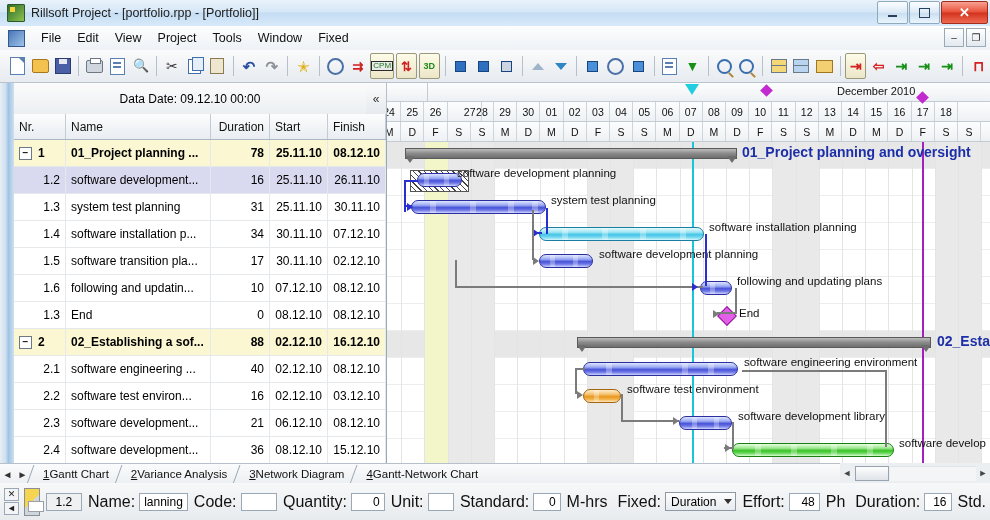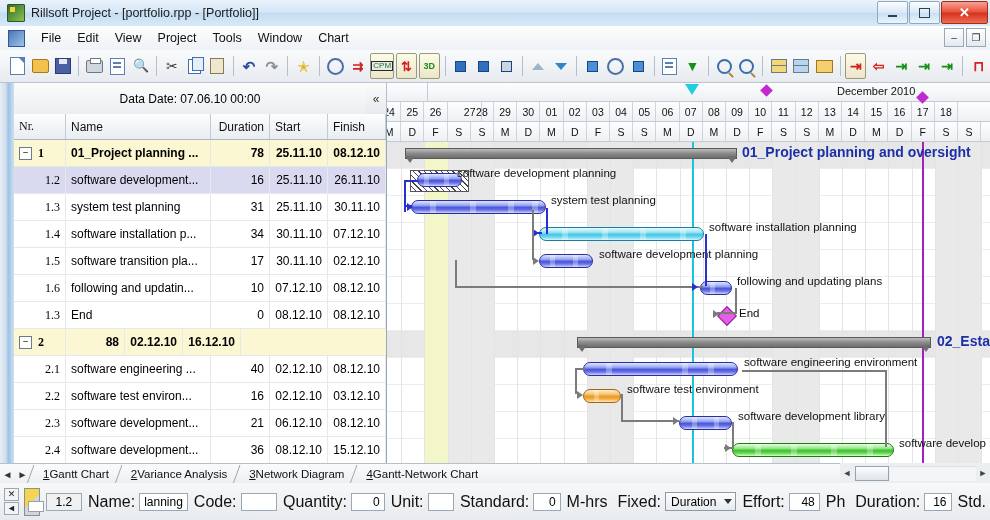--- a/index.html
+++ b/index.html
@@ -141,21 +141,21 @@
   }
   .thead{
     display:flex;height:25px;align-items:stretch;
     background:linear-gradient(to bottom,#fcfdfe,#e9edf1);
     border-bottom:1px solid #aab6c2;
   }
   .th{
     display:flex;align-items:center;font-size:12px;color:#111;
     border-right:1px solid #c3ccd5;padding:0 5px;box-sizing:border-box;
   }
-  .c-nr{width:52px;font-family:Liberation Serif, serif;}
+  .c-nr{width:52px;}
   .c-name{width:145px;}
   .c-dur{width:59px;justify-content:flex-end;}
   .c-start{width:58px;}
   .c-finish{width:58px;}
   .trow{
     display:flex;height:27px;align-items:stretch;
     border-bottom:1px solid #e6e9ec;box-sizing:border-box;
   }
   .trow.summary{background:#fbf7d2;font-weight:bold;}
   .trow.selected{background:#d9daf0;}
@@ -354,21 +354,21 @@
   </div>
 
   <div class="menubar">
     <div class="doc-icon"></div>
     <div class="menu-item">File</div>
     <div class="menu-item">Edit</div>
     <div class="menu-item">View</div>
     <div class="menu-item">Project</div>
     <div class="menu-item">Tools</div>
     <div class="menu-item">Window</div>
-    <div class="menu-item">Chart</div>
+    <div class="menu-item">Fixed</div>
     <div class="mdi-btns">
       <div class="mdi-btn">–</div>
       <div class="mdi-btn">❐</div>
     </div>
   </div>
 
   <div class="toolbar">
     <div class="tbtn">
         <i class="ic ic-page"></i>
       </div>
@@ -494,21 +494,21 @@
       </div>
     <div class="tsep"></div>
     <div class="tbtn">
         <span class="ic-rd">⊓</span>
       </div>
   </div>
 
   <div class="leftstrip"></div>
 
   <div class="datadate">
-    <span>Data Date: 07.06.10 00:00</span>
+    <span>Data Date: 09.12.10 00:00</span>
   </div>
   <div class="collapse-btn">
     <span>«</span>
   </div>
 
   <div class="table">
     <div class="thead">
       <div class="th c-nr">Nr.</div>
       <div class="th c-name">Name</div>
       <div class="th c-dur">Duration</div>
@@ -570,20 +570,21 @@
           <div class="td c-start">08.12.10</div>
           <div class="td c-finish">08.12.10</div>
         </div>
         <div class="trow summary">
           <div class="td c-nr" style="justify-content: flex-start;">
             <div class="nrcell-sum">
               <span class="expander">−</span>
               <span class="numtxt">2</span>
             </div>
           </div>
+          <div class="td c-name">02_Establishing a sof...</div>
           <div class="td c-dur">88</div>
           <div class="td c-start">02.12.10</div>
           <div class="td c-finish">16.12.10</div>
         </div>
         <div class="trow">
           <div class="td c-nr">2.1</div>
           <div class="td c-name">software engineering ...</div>
           <div class="td c-dur">40</div>
           <div class="td c-start">02.12.10</div>
           <div class="td c-finish">08.12.10</div>

